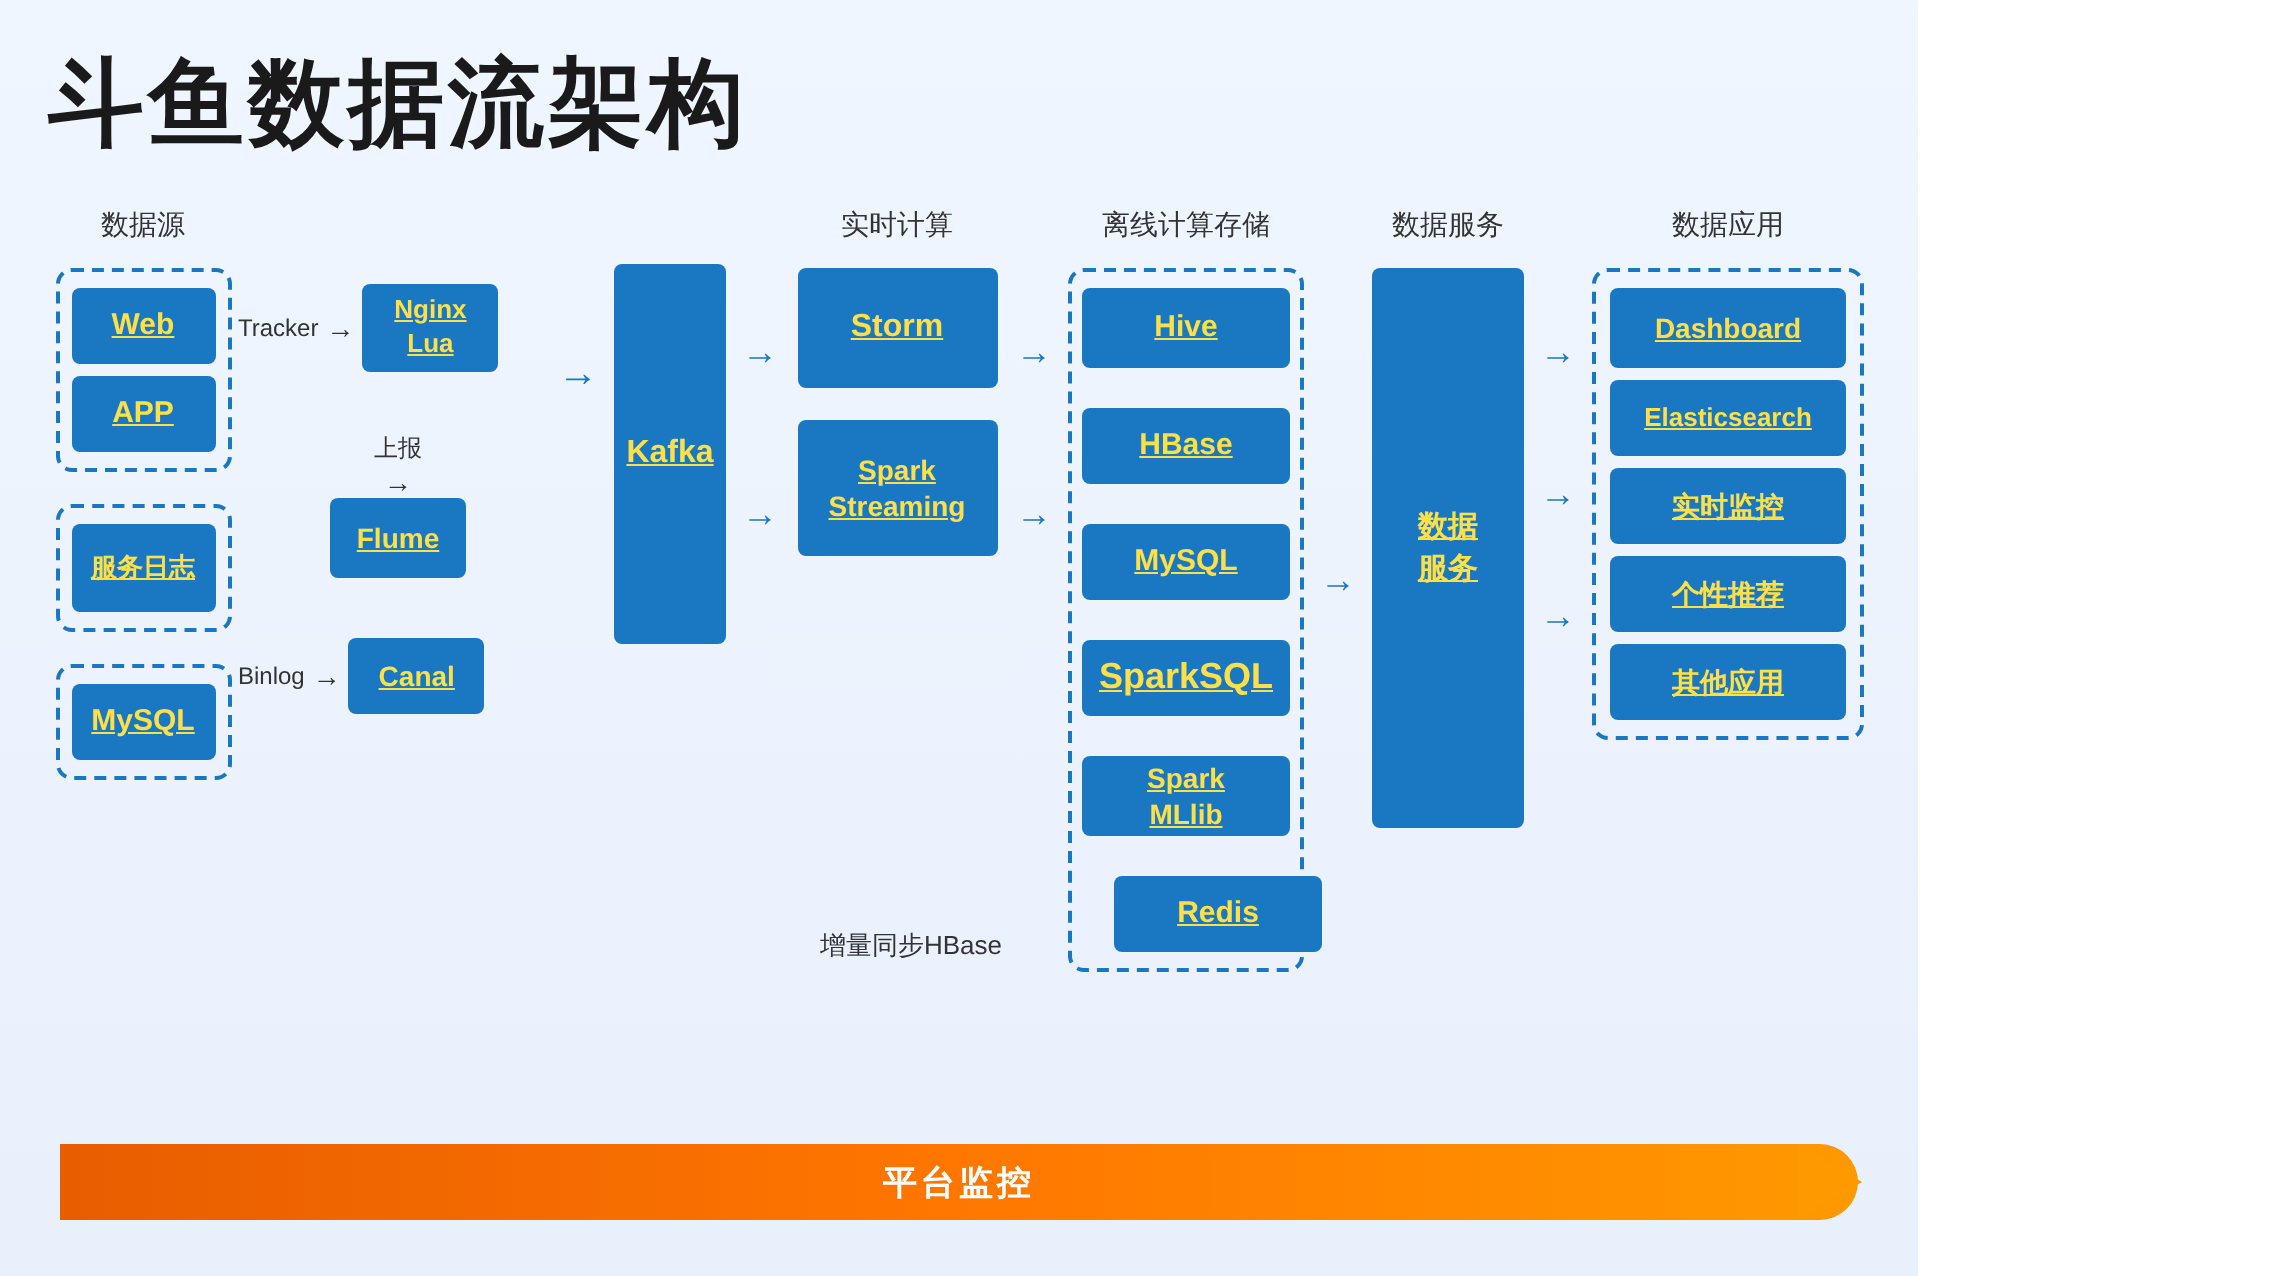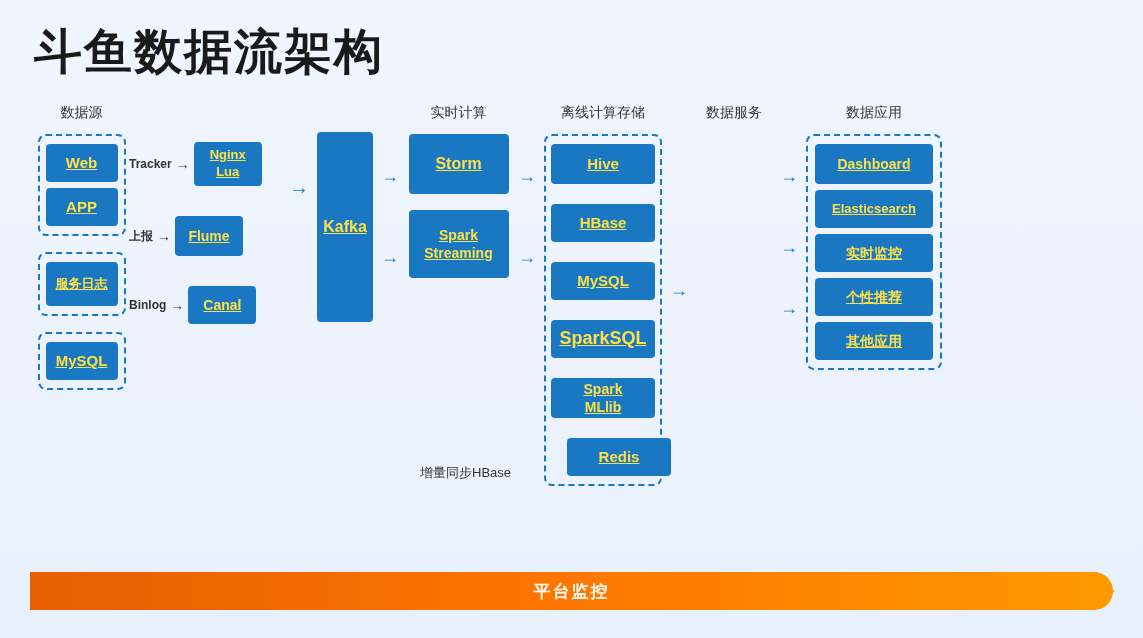--- a/index.html
+++ b/index.html
@@ -5,24 +5,24 @@
     * { box-sizing: border-box; margin: 0; padding: 0; }
     body {
       width: 1143px;
       height: 638px;
       background: #fff;
       font-family: 'Microsoft YaHei', SimHei, Arial, sans-serif;
       overflow: hidden;
       position: relative;
     }
     .main-container {
-      width: 1143px;
+      width: 959px;
       height: 638px;
       background: linear-gradient(180deg, #f0f6ff 0%, #e8f0fc 100%);
-      padding: 20px 30px 10px 34px;
+      padding: 20px 30px 10px 24px;
       position: relative;
     }
     .title {
       font-size: 48px;
       font-weight: 700;
       color: #1a1a1a;
       margin-bottom: 20px;
       letter-spacing: 2px;
     }
     .diagram-area {
@@ -60,21 +60,20 @@
       display: flex;
       flex-direction: column;
       gap: 6px;
       align-items: center;
     }
 
     .inline-label {
       font-size: 12px;
       color: #333;
       white-space: nowrap;
-      font-weight: bold;
     }
     .small-arrow {
       font-size: 14px;
       color: #333;
     }
   </style>
 </head>
 <body>
 
 <div class="main-container">
@@ -103,21 +102,21 @@
 
       <div style="display:flex; flex-direction:column; align-items:center; width:160px; flex-shrink:0; padding-top:36px;">
 
         <div style="display:flex; flex-direction:row; align-items:center; margin-top:2px; width:100%;">
           <span class="inline-label">Tracker</span>
           <span class="small-arrow" style="margin:0 4px;">→</span>
           <div class="blue-box" style="width:68px; height:44px; font-size:13px; line-height:1.3;">Nginx<br>Lua</div>
         </div>
         <div style="height:22px;"></div>
 
-        <div style="display:flex; flex-direction:row; align-items:center; width:100%; margin-top:8px;">
+        <div style="display:flex; flex-direction:column; align-items:center; width:100%; margin-top:8px;justify-content:flex-end;">
           <span class="inline-label">上报</span>
           <span class="small-arrow" style="margin:0 4px;">→</span>
           <div class="blue-box" style="width:68px; height:40px; font-size:14px;">Flume</div>
         </div>
         <div style="height:22px;"></div>
 
         <div style="display:flex; flex-direction:row; align-items:center; width:100%; margin-top:8px;">
           <span class="inline-label">Binlog</span>
           <span class="small-arrow" style="margin:0 4px;">→</span>
           <div class="blue-box" style="width:68px; height:38px; font-size:14px;">Canal</div>
@@ -163,20 +162,21 @@
           <div class="blue-box" style="width:104px; height:38px; font-size:15px;margin-left:32px;">Redis</div>
         </div>
       </div>
 
       <div style="display:flex; flex-direction:column; align-items:center; justify-content:center; padding-top:52px; width:22px; flex-shrink:0; height:320px;">
         <span style="font-size:18px; color:#1a78c2;">→</span>
       </div>
 
       <div style="display:flex; flex-direction:column; align-items:center; width:88px; flex-shrink:0;">
         <div class="col-label">数据服务</div>
+        <div class="blue-box" style="width:76px; height:280px; font-size:15px; line-height:1.4;">数据<br>服务</div>
       </div>
 
       <div style="display:flex; flex-direction:column; align-items:center; padding-top:52px; width:22px; flex-shrink:0; height:320px; gap:20px;">
         <span style="font-size:18px; color:#1a78c2; margin-top:10px;">→</span>
         <span style="font-size:18px; color:#1a78c2; margin-top:30px;">→</span>
         <span style="font-size:18px; color:#1a78c2; margin-top:20px;">→</span>
       </div>
 
       <div style="display:flex; flex-direction:column; align-items:center; width:148px; flex-shrink:0;">
         <div class="col-label">数据应用</div>

